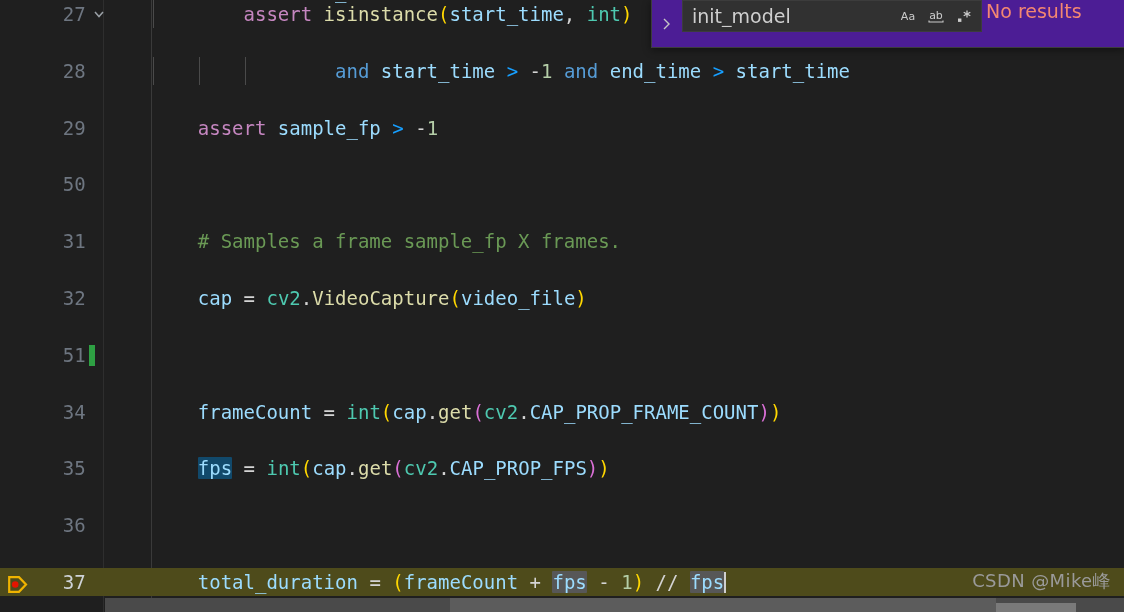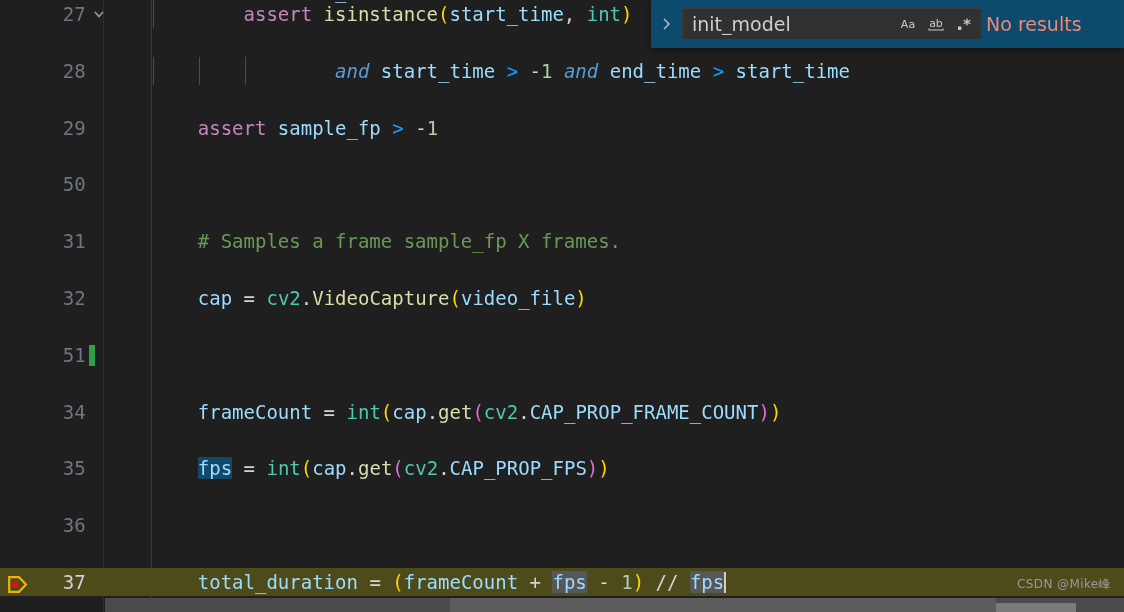--- a/index.html
+++ b/index.html
@@ -38,43 +38,43 @@
   .code{
     position:absolute;left:152px;top:0;font-size:19px;color:#d4d4d4;
     letter-spacing:0px;
   }
 
   
   .iguide{position:absolute;width:1px;background:#4a4a4a;}
 
   
   .kw{color:#c586c0;}      
-  .blu{color:#569cd6;font-style:italic;}     
+  .blu{color:#569cd6;}     
   .fn{color:#dcdcaa;}      
   .var{color:#9cdcfe;}     
   .cls{color:#4ec9b0;}     
   .num{color:#b5cea8;}     
   .cmt{color:#6a9955;}     
   .op{color:#d4d4d4;}      
   .py1{color:#ffd700;}     
   .py2{color:#da70d6;}     
   .py3{color:#179fff;}
 
   .wordhl{background:#575757;border-radius:1px;}
   .selhl{background:#11496b;border-radius:1px;}
 
   .caret{display:inline-block;width:2px;height:21px;background:#cfcfcf;
          vertical-align:-4px;margin-left:0px;}
 
   
   .find{
     position:absolute;right:0;top:0;height:48px;width:473px;
-    background:#0c4a6e;border:1px solid #3c3c3c;border-top:none;border-right:none;
+    background:#4c1d95;border:1px solid #3c3c3c;border-top:none;border-right:none;
     box-shadow:0 2px 8px rgba(0,0,0,.45);
-    display:flex;align-items:center;box-sizing:border-box;
+    display:flex;box-sizing:border-box;
   }
   .find-toggle{
     width:30px;height:48px;display:flex;align-items:center;justify-content:center;
     color:#cccccc;font-size:19px;font-family:"DejaVu Sans","Liberation Sans",sans-serif;
   }
   .find-input-wrap{
     position:relative;width:300px;height:32px;background:#313131;border:1px solid #3c3c3c;
     display:flex;align-items:center;box-sizing:border-box;
   }
   .find-input{
@@ -94,21 +94,21 @@
     font-family:"DejaVu Sans","Liberation Sans",sans-serif;white-space:nowrap;
   }
 
   
   .hscroll-track{position:absolute;left:105px;bottom:0;width:1019px;height:14px;background:#4a4a4a;}
   .hscroll-thumb{position:absolute;left:345px;bottom:0;width:546px;height:14px;background:#5c5c5c;}
   .hscroll-thumb2{position:absolute;left:891px;bottom:0;width:80px;height:9px;background:#7a7a7a;}
 
   
   .watermark{
-    position:absolute;right:13px;bottom:19px;color:#9a9a9a;font-size:12px;
+    position:absolute;right:13px;bottom:19px;color:#9a9a9a;font-size:18px;
     font-family:"DejaVu Sans","Liberation Sans",sans-serif;letter-spacing:.4px;
   }
 
   
   .cliptop{position:absolute;top:-20px;left:152px;font-size:19px;white-space:pre;}
 </style>
 </head>
 <body>
 
 <div id="app">

